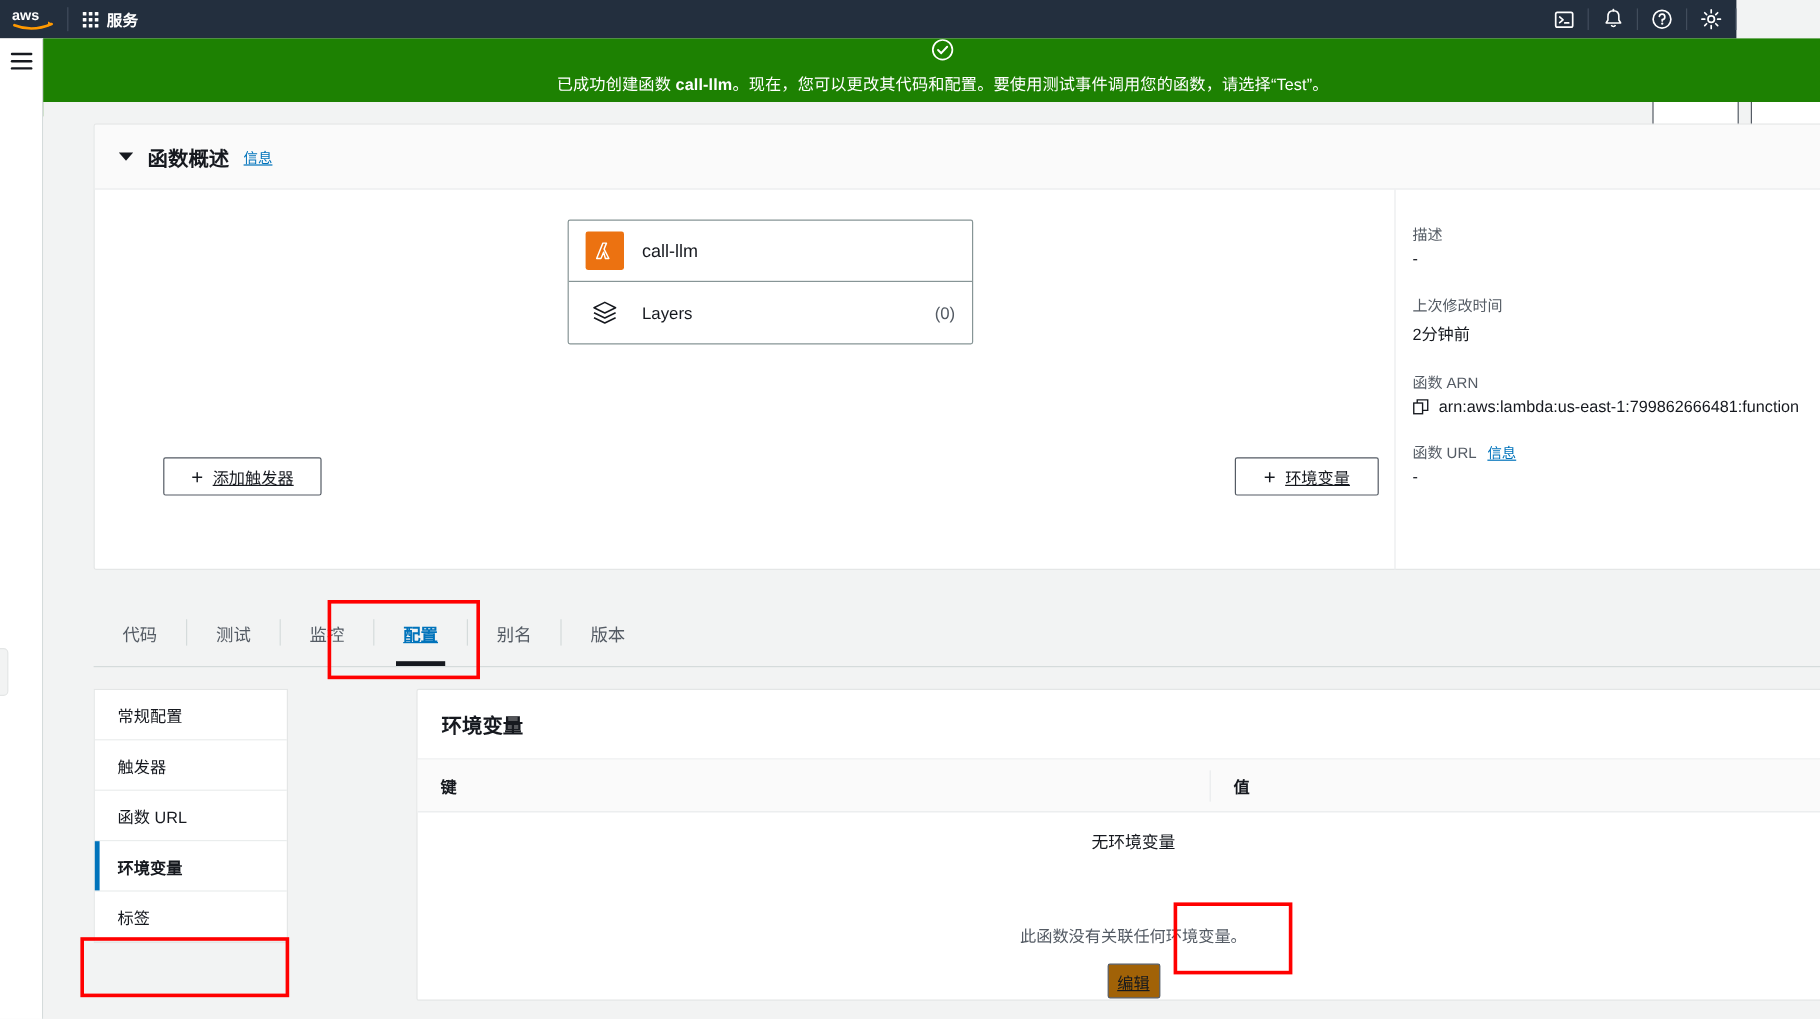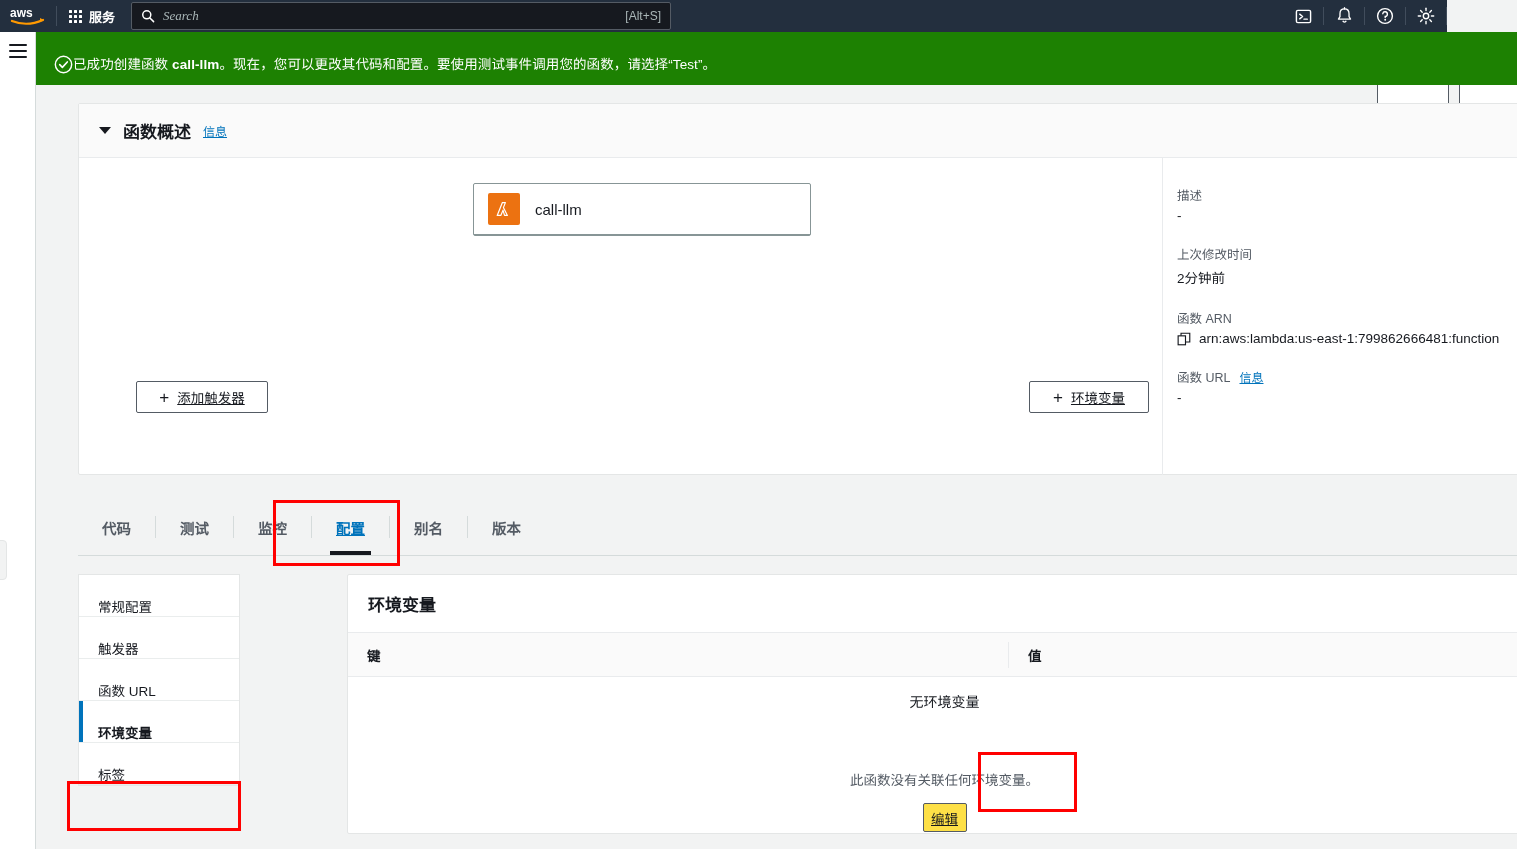--- a/index.html
+++ b/index.html
@@ -60,21 +60,21 @@
     cursor: pointer;
   }
   .nav-sep { width: 1px; height: 18px; background: #414d5c; }
 
   
   .flashbar {
     position: absolute; top: 32px; left: 36px;
     width: 1481px; height: 65px;
     background: #1d8102;
     display: flex; align-items: center;
-    padding-left: 18px; 
+    padding-left: 18px; gap: 11px; flex-direction: column;
   }
   .flash-text {
     color: #ffffff; font-size: 13.5px; line-height: 18px; letter-spacing: .1px;
   }
   .flash-text b { font-weight: bold; }
 
   
   .leftrail {
     position: absolute; top: 32px; left: 0;
     width: 36px; height: 817px;
@@ -191,38 +191,38 @@
 
   
   .tabsrow {
     position: absolute; top: 413px; left: 42px;
     width: 1464px; height: 58px;
     display: flex; align-items: flex-end;
     border-bottom: 1px solid #d5dbdb;
   }
   .tab {
     height: 56px; display: flex; align-items: center; padding: 0 24px;
-    font-size: 14.5px; color: #545b64; cursor: pointer; position: relative; font-weight: bold;
+    font-size: 14.5px; color: #545b64; cursor: pointer; position: relative;
   }
   .tab.active { color: #0073bb; font-weight: bold; text-decoration: underline; }
   .tab.active::after {
     content: ""; position: absolute; bottom: 0; left: 18px; right: 18px;
     height: 4px; background: #16191f;
   }
   .tab-sep { width: 1px; height: 22px; background: #d5dbdb; align-self: center; }
 
   
   .cfg-nav {
     position: absolute; top: 489px; left: 42px;
     width: 162px;
     background: #ffffff;
     border: 1px solid #e4e6e6;
   }
   .cfg-item {
-    height: 42px; display: flex; align-items: flex-end; padding-left: 19px;
+    height: 42px; display: flex; align-items: center; padding-left: 19px;
     font-size: 13.5px; color: #16191f; cursor: pointer;
     border-bottom: 1px solid #eaeded; position: relative;
   }
   .cfg-item.selected { font-weight: bold; }
   .cfg-item.selected::before {
     content: ""; position: absolute; left: 0; top: 0; bottom: 0;
     width: 4px; background: #0073bb;
   }
 
   .envpanel {
@@ -244,21 +244,21 @@
   .th-key { width: 660px; padding-left: 19px; font-size: 13.5px; font-weight: bold; color: #16191f; }
   .th-val { padding-left: 19px; font-size: 13.5px; font-weight: bold; color: #16191f;
             border-left: 1px solid #e9ebed; height: 26px; display: flex; align-items: center; }
   .env-empty {
     height: 155px; display: flex; flex-direction: column;
     align-items: center; justify-content: center; gap: 10px; padding-top: 14px;
   }
   .empty-title { font-size: 14px; font-weight: normal; color: #16191f; }
   .empty-desc { font-size: 13.5px; color: #545b64; margin-top: 48px; }
   .edit-btn {
-    width: 44px; height: 30px; background: #fde047;
+    width: 44px; height: 30px; background: #a16207;
     border: 1px solid #545b64; border-radius: 2px;
     display: flex; align-items: center; justify-content: center;
     font-size: 13.5px; color: #16191f; cursor: pointer; margin-top: 4px; text-decoration: underline;
   }
 
   
   .redbox { position: absolute; border: 3px solid #ff0000; pointer-events: none; }
   #rb-tab   { top: 500px; left: 273px;  width: 127px; height: 66px; }
   #rb-env   { top: 781px; left: 67px;   width: 174px; height: 50px; }
   #rb-edit  { top: 752px; left: 978px;  width: 99px;  height: 60px; }
@@ -281,28 +281,20 @@
         <i></i>
         <i></i>
         <i></i>
         <i></i>
         <i></i>
         <i></i>
         <i></i>
         <i></i>
     </span>
     <span>服务</span>
-  </div>
-  <div class="searchbar">
-    <svg width="14" height="14" viewBox="0 0 16 16">
-      <circle cx="6.6" cy="6.6" r="4.6" stroke="#ffffff" stroke-width="1.7" fill="none"></circle>
-      <line x1="10.2" y1="10.2" x2="14.4" y2="14.4" stroke="#ffffff" stroke-width="1.7" stroke-linecap="round"></line>
-    </svg>
-    <span class="ph">Search</span>
-    <span class="alt">[Alt+S]</span>
   </div>
 
   <div class="nav-right">
     <div class="nav-ico">
       <svg width="17" height="17" viewBox="0 0 18 18">
         <rect x="1.5" y="2.5" width="15" height="13" rx="1.5" stroke="#ffffff" stroke-width="1.5" fill="none"></rect>
         <polyline points="5,6.5 8,9 5,11.5" stroke="#ffffff" stroke-width="1.5" fill="none" stroke-linecap="round" stroke-linejoin="round"></polyline>
         <line x1="9.5" y1="11.8" x2="13" y2="11.8" stroke="#ffffff" stroke-width="1.5" stroke-linecap="round"></line>
       </svg>
     </div>
@@ -377,20 +369,31 @@
 
       <div class="fn-card">
         <div class="fn-row top">
           <span class="lambda-sq">
             <svg width="20" height="20" viewBox="0 0 20 20">
               <path d="M3.2 16.4 L8.4 3.6 h3.0 l-2.0 5.0 4.0 7.8 h-2.9 L9.0 11.2 l-2.2 5.2 Z" stroke="#ffffff" stroke-width="1.2" fill="none" stroke-linejoin="round"></path>
             </svg>
           </span>
           <span class="fn-name">call-llm</span>
         </div>
+        <div class="fn-row">
+          <span class="layer-ico">
+            <svg width="24" height="24" viewBox="0 0 24 24">
+              <polygon points="12,3 21,7.4 12,11.8 3,7.4" stroke="#16191f" stroke-width="1.3" fill="none" stroke-linejoin="round"></polygon>
+              <polyline points="3,11.6 12,16 21,11.6" stroke="#16191f" stroke-width="1.3" fill="none" stroke-linejoin="round"></polyline>
+              <polyline points="3,15.8 12,20.2 21,15.8" stroke="#16191f" stroke-width="1.3" fill="none" stroke-linejoin="round"></polyline>
+            </svg>
+          </span>
+          <span class="layers-label">Layers</span>
+          <span class="layers-count">(0)</span>
+        </div>
       </div>
 
       <div class="add-trigger">
         <span class="plus">+</span>
         <span class="btn-lbl">添加触发器</span>
       </div>
 
       <div class="add-target">
         <span class="plus">+</span>
         <span class="btn-lbl">环境变量</span>

